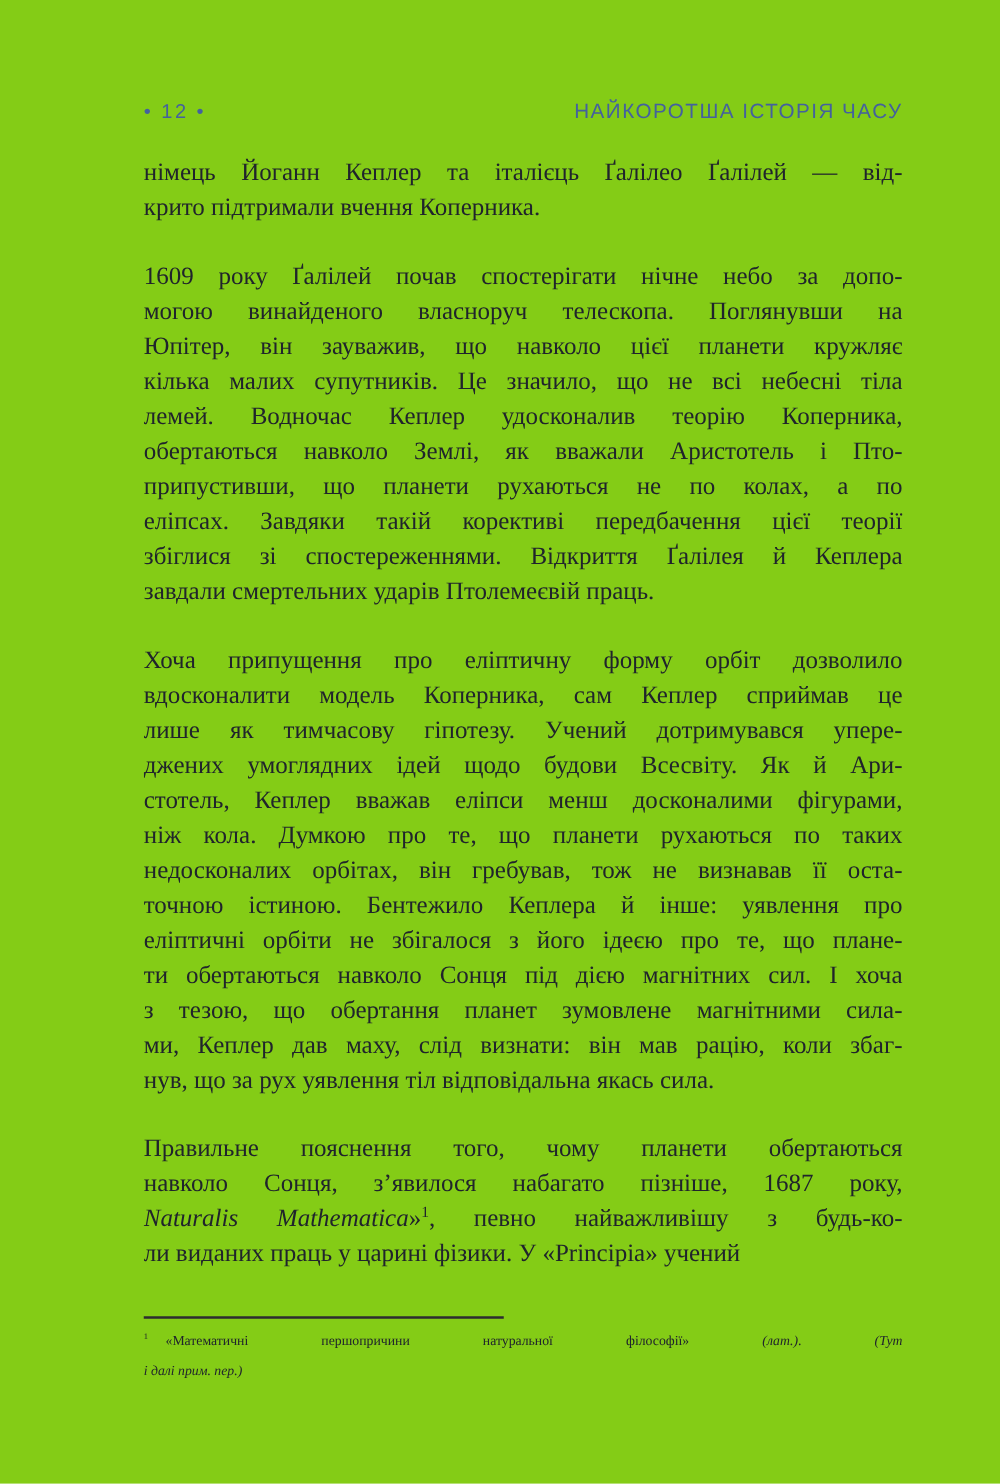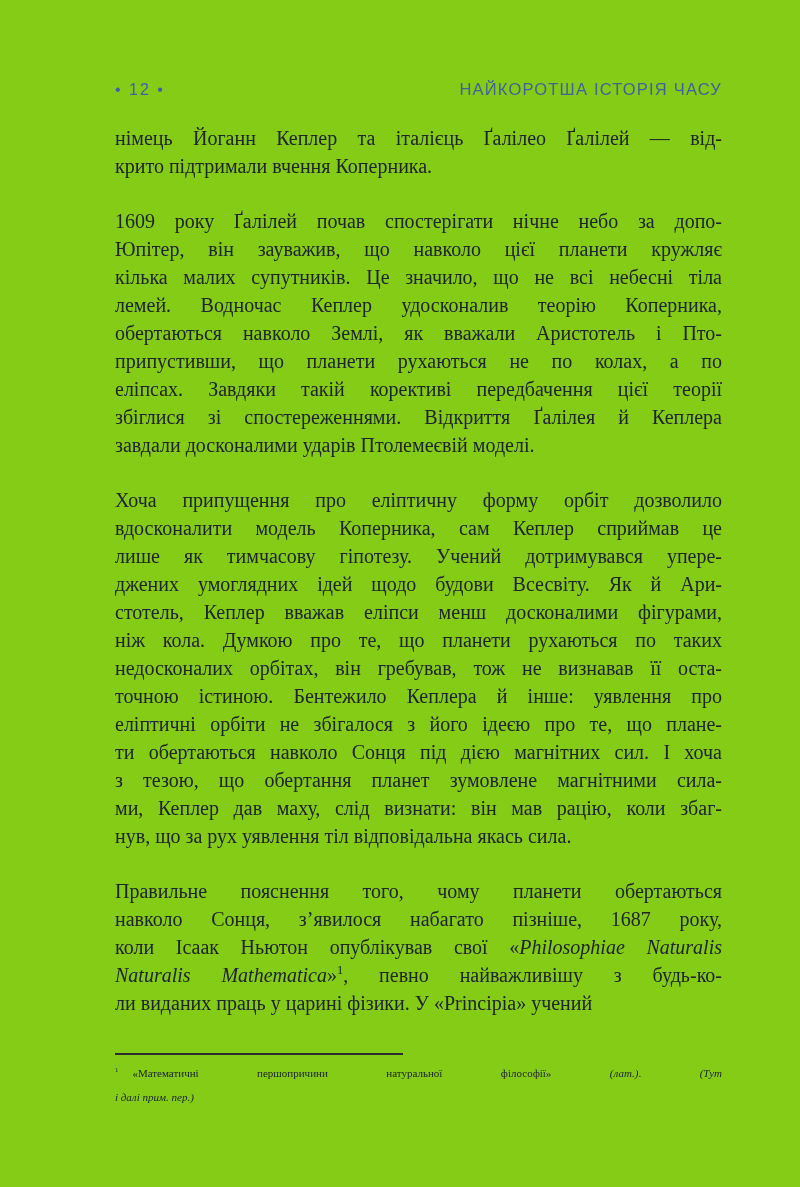--- a/index.html
+++ b/index.html
@@ -88,48 +88,48 @@
     <span class="running-title">НАЙКОРОТША ІСТОРІЯ ЧАСУ</span>
   </div>
 
   <div class="text-block">
       <div class="para">
         <div class="line just">німець Йоганн Кеплер та італієць Ґалілео Ґалілей — від-</div>
         <div class="line">крито підтримали вчення Коперника.</div>
       </div>
       <div class="para">
         <div class="line just">1609 року Ґалілей почав спостерігати нічне небо за допо-</div>
+        <div class="line just">могою винайденого власноруч телескопа. Поглянувши на</div>
         <div class="line just">Юпітер, він зауважив, що навколо цієї планети кружляє</div>
         <div class="line just">кілька малих супутників. Це значило, що не всі небесні тіла</div>
         <div class="line just">лемей. Водночас Кеплер удосконалив теорію Коперника,</div>
         <div class="line just">обертаються навколо Землі, як вважали Аристотель і Пто-</div>
         <div class="line just">припустивши, що планети рухаються не по колах, а по</div>
         <div class="line just">еліпсах. Завдяки такій корективі передбачення цієї теорії</div>
         <div class="line just">збіглися зі спостереженнями. Відкриття Ґалілея й Кеплера</div>
-        <div class="line">завдали досконалими ударів Птолемеєвій моделі.</div>
+        <div class="line">завдали смертельних ударів Птолемеєвій праць.</div>
       </div>
       <div class="para">
         <div class="line just">Хоча припущення про еліптичну форму орбіт дозволило</div>
         <div class="line just">вдосконалити модель Коперника, сам Кеплер сприймав це</div>
         <div class="line just">лише як тимчасову гіпотезу. Учений дотримувався упере-</div>
         <div class="line just">джених умоглядних ідей щодо будови Всесвіту. Як й Ари-</div>
         <div class="line just">стотель, Кеплер вважав еліпси менш досконалими фігурами,</div>
         <div class="line just">ніж кола. Думкою про те, що планети рухаються по таких</div>
         <div class="line just">недосконалих орбітах, він гребував, тож не визнавав її оста-</div>
         <div class="line just">точною істиною. Бентежило Кеплера й інше: уявлення про</div>
         <div class="line just">еліптичні орбіти не збігалося з його ідеєю про те, що плане-</div>
         <div class="line just">ти обертаються навколо Сонця під дією магнітних сил. І хоча</div>
         <div class="line just">з тезою, що обертання планет зумовлене магнітними сила-</div>
         <div class="line just">ми, Кеплер дав маху, слід визнати: він мав рацію, коли збаг-</div>
         <div class="line">нув, що за рух уявлення тіл відповідальна якась сила.</div>
       </div>
       <div class="para">
         <div class="line just">Правильне пояснення того, чому планети обертаються</div>
         <div class="line just">навколо Сонця, з’явилося набагато пізніше, 1687 року,</div>
-        <div class="line just">коли Ісаак Ньютон опублікував свої «<span class="it">Philosophiae Naturalis</span></div>
         <div class="line just"><span class="it">Naturalis Mathematica</span>»<sup>1</sup>, певно найважливішу з будь-ко-</div>
         <div class="line">ли виданих праць у царині фізики. У «Principia» учений</div>
       </div>
     </div>
 
   <div class="footnote">
     <div class="footnote-rule"></div>
     <div>
         <div class="line just"><sup class="marker">1</sup>«Математичні першопричини натуральної філософії» <span class="it">(лат.)</span>. <span class="it">(Тут</span></div>
         <div class="line"><span class="it">і далі прим. пер.)</span></div>

